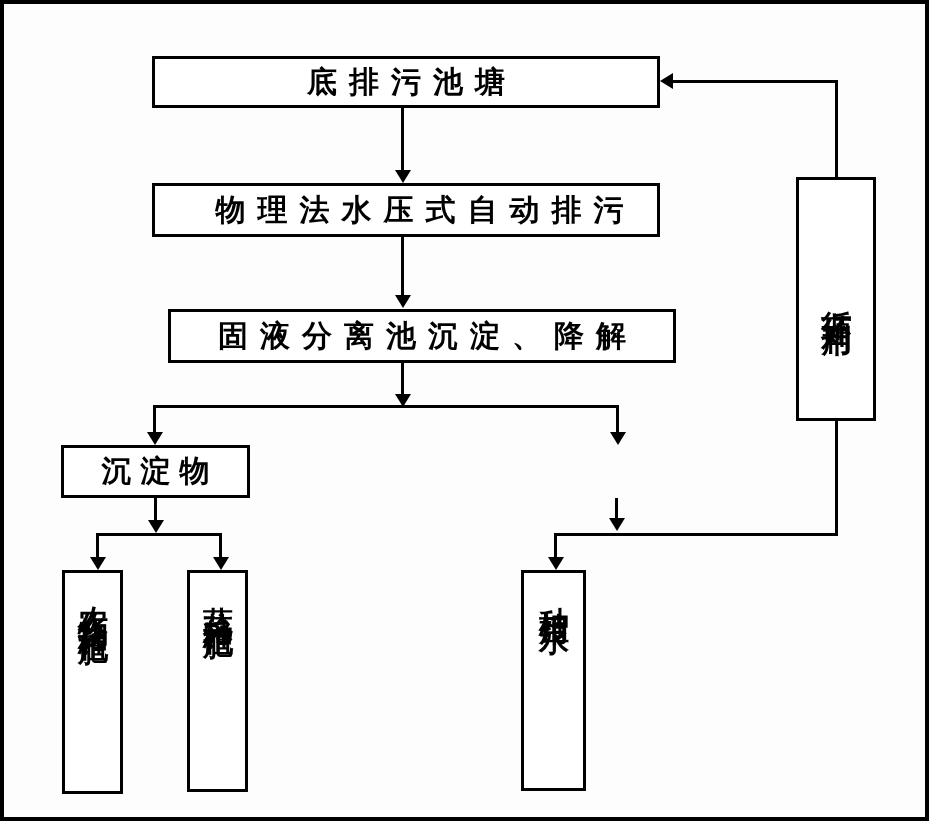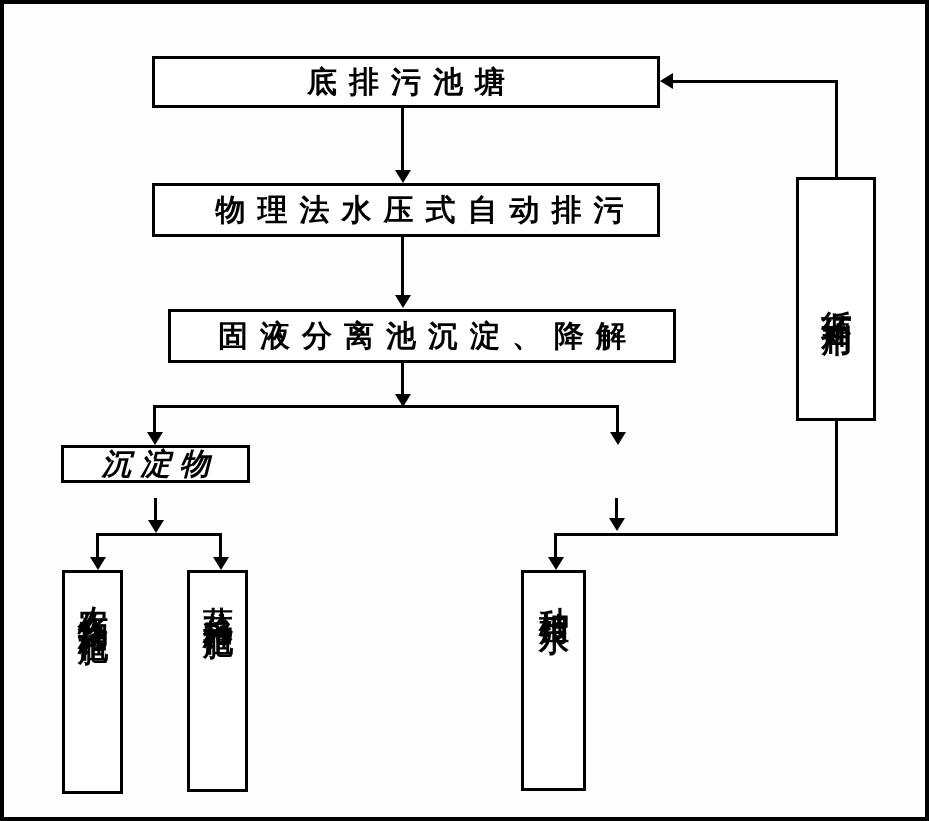--- a/index.html
+++ b/index.html
@@ -79,21 +79,21 @@
 <body>
 
 <div class="canvas">
 
   <div class="node h-node" style="left:148px; top:52px;  width:508px; height:52px;">底排污池塘</div>
 
   <div class="node h-node" style="left:148px; top:179px; width:508px; height:54px;padding-left:27px;">物理法水压式自动排污</div>
 
   <div class="node h-node" style="left:148px; top:305px; width:508px; height:54px;margin-left:16px;">固液分离池沉淀、降解</div>
 
-  <div class="node h-node small-gap" style="left:57px; top:441px; width:189px; height:38px;font-style:italic;">沉淀物</div>
+  <div class="node h-node small-gap" style="left:57px; top:441px; width:189px; height:53px;">沉淀物</div>
 
 
   <div class="node v-node" style="left:58px; top:566px; width:61px; height:224px;">农作物种植肥</div>
 
   <div class="node v-node" style="left:183px; top:566px; width:61px; height:222px;">蔬菜种植肥</div>
 
   <div class="node v-node" style="left:517px; top:566px; width:65px; height:221px;">种植用水</div>
 
   <div class="node v-node v-center" style="left:792px; top:173px; width:80px; height:244px;">循环利用</div>
 

